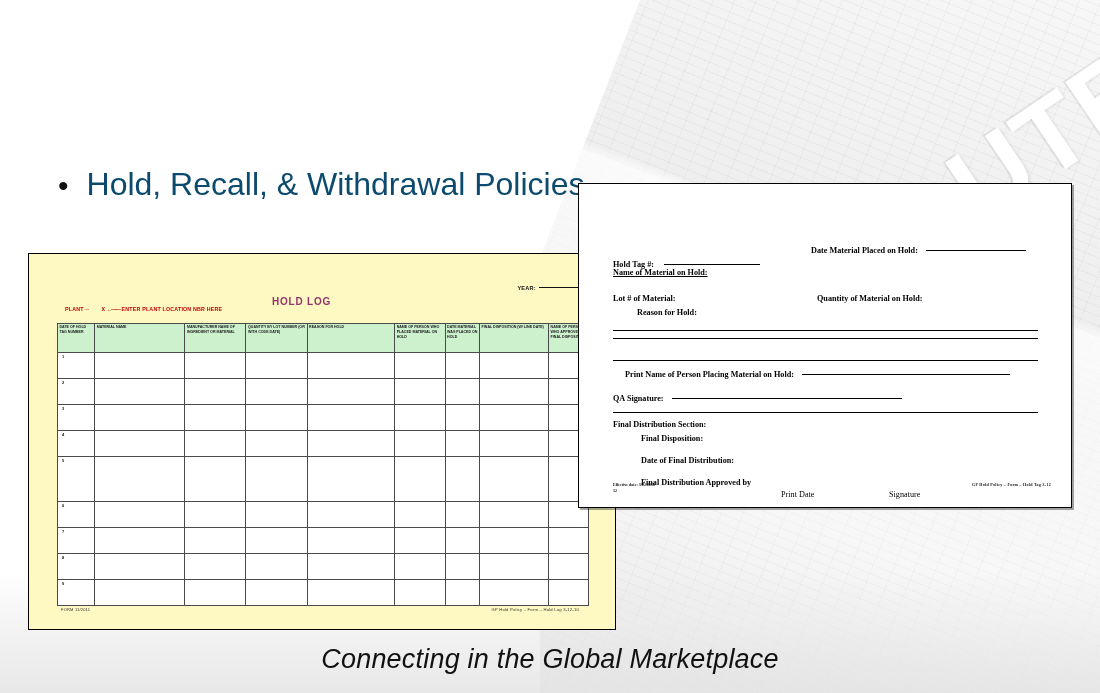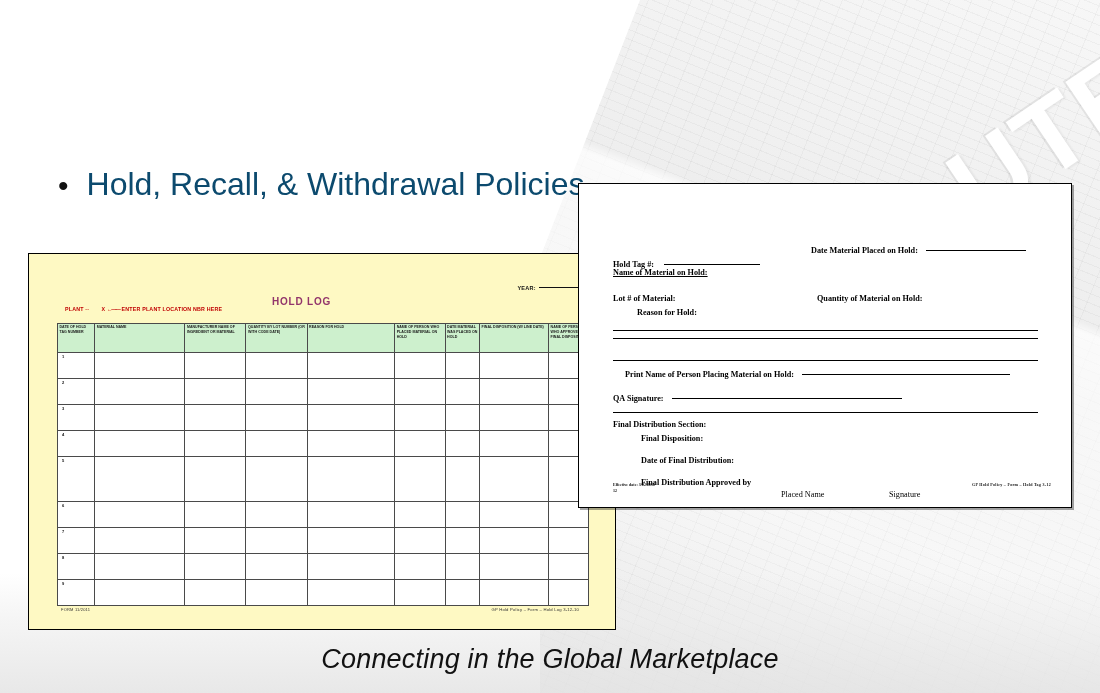--- a/index.html
+++ b/index.html
@@ -347,21 +347,21 @@
       <div class="ht-row" style="left:34px;top:210px;">
         <span>QA Signature:</span><span class="ht-line" style="width:230px;margin-left:8px;"></span>
       </div>
 
       <div class="ht-rule heavy" style="left:34px;top:228px;width:425px;"></div>
 
       <div class="ht-row" style="left:34px;top:236px;">Final Distribution Section:</div>
       <div class="ht-row" style="left:62px;top:250px;">Final Disposition:</div>
       <div class="ht-row" style="left:62px;top:272px;">Date of Final Distribution:</div>
       <div class="ht-row" style="left:62px;top:294px;">Final Distribution Approved by</div>
-      <div class="ht-row" style="left:202px;top:306px;font-weight:400;">Placed Name</div>
+      <div class="ht-row" style="left:202px;top:306px;font-weight:400;">Print Date</div>
       <div class="ht-row" style="left:310px;top:306px;font-weight:400;">Signature</div>
 
       <div id="ht-foot-left">
         <div>Effective date: 3/22/2010</div>
         <div>12</div>
       </div>
       <div id="ht-foot-right">GP Hold Policy – Form – Hold Tag 3-12</div>
     </div>
   </div>
 

